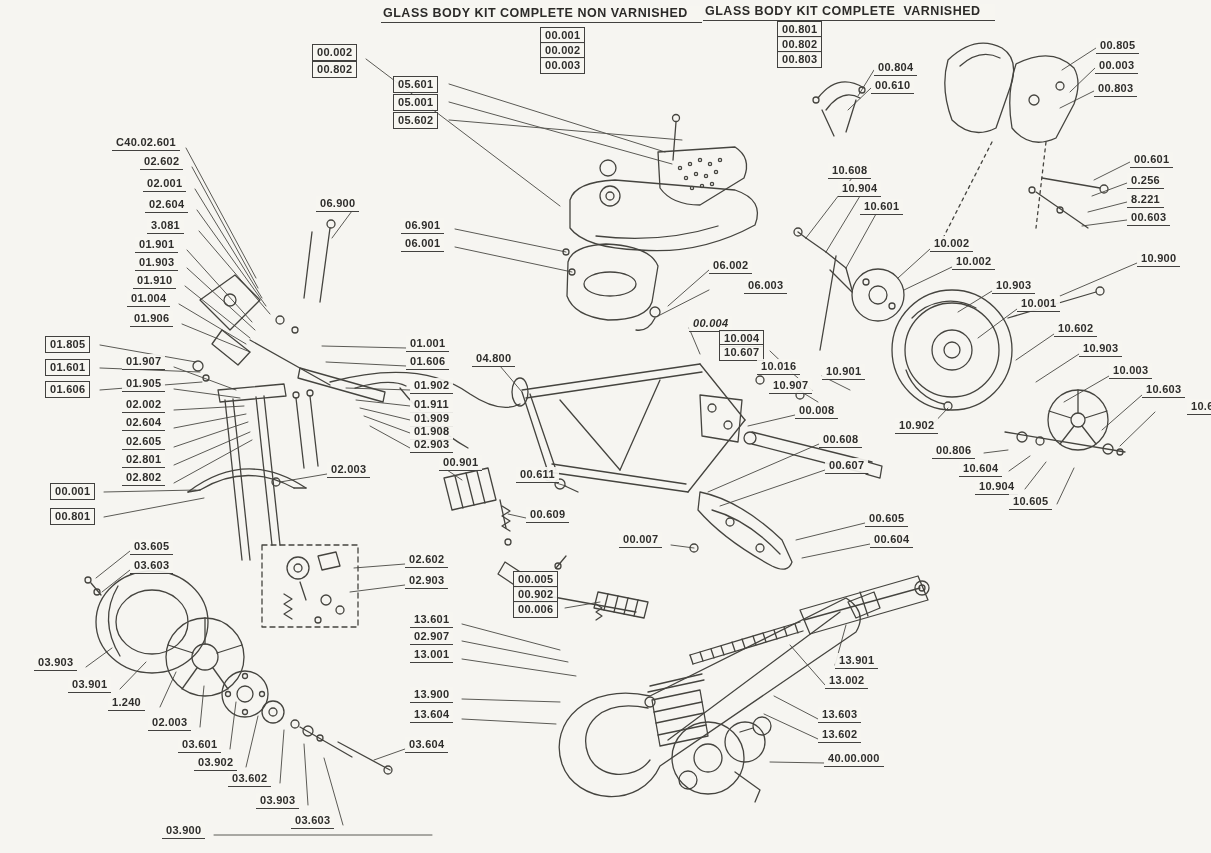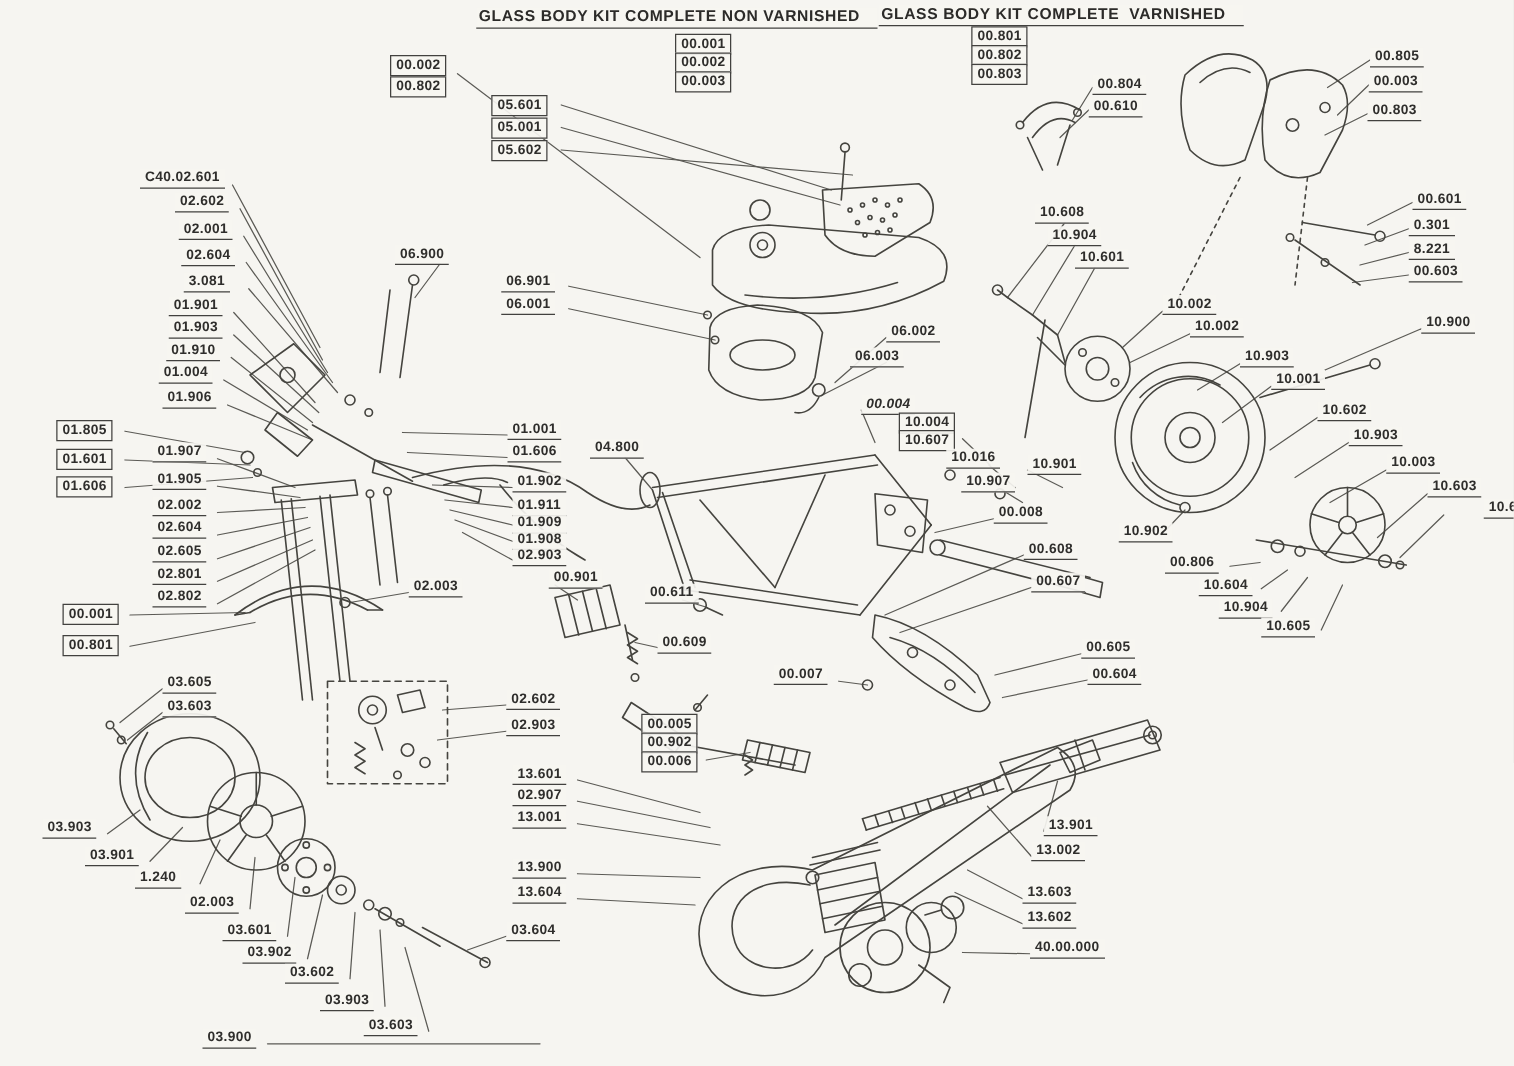--- a/index.html
+++ b/index.html
@@ -447,41 +447,41 @@
       <div class="part-label s-b" style="left: 540px; top: 57px;">00.003</div>
       <div class="part-label s-b" style="left: 777px; top: 21px;">00.801</div>
       <div class="part-label s-b" style="left: 777px; top: 36px;">00.802</div>
       <div class="part-label s-b" style="left: 777px; top: 51px;">00.803</div>
       <div class="part-label s-u" style="left: 874px; top: 60px;">00.804</div>
       <div class="part-label s-u" style="left: 871px; top: 78px;">00.610</div>
       <div class="part-label s-u" style="left: 1096px; top: 38px;">00.805</div>
       <div class="part-label s-u" style="left: 1095px; top: 58px;">00.003</div>
       <div class="part-label s-u" style="left: 1094px; top: 81px;">00.803</div>
       <div class="part-label s-u" style="left: 1130px; top: 152px;">00.601</div>
-      <div class="part-label s-u" style="left: 1127px; top: 173px;">0.301</div>
+      <div class="part-label s-u" style="left: 1127px; top: 173px;">0.256</div>
       <div class="part-label s-u" style="left: 1127px; top: 192px;">8.221</div>
       <div class="part-label s-u" style="left: 1127px; top: 210px;">00.603</div>
       <div class="part-label s-u" style="left: 828px; top: 163px;">10.608</div>
       <div class="part-label s-u" style="left: 838px; top: 181px;">10.904</div>
       <div class="part-label s-u" style="left: 860px; top: 199px;">10.601</div>
       <div class="part-label s-u" style="left: 930px; top: 236px;">10.002</div>
       <div class="part-label s-u" style="left: 952px; top: 254px;">10.002</div>
       <div class="part-label s-u" style="left: 1137px; top: 251px;">10.900</div>
       <div class="part-label s-u" style="left: 992px; top: 278px;">10.903</div>
       <div class="part-label s-u" style="left: 1017px; top: 296px;">10.001</div>
       <div class="part-label s-u" style="left: 1054px; top: 321px;">10.602</div>
       <div class="part-label s-u" style="left: 1079px; top: 341px;">10.903</div>
       <div class="part-label s-u" style="left: 1109px; top: 363px;">10.003</div>
       <div class="part-label s-u" style="left: 1142px; top: 382px;">10.603</div>
       <div class="part-label s-u" style="left: 1155px; top: 399px; margin-left: 32px;">10.606</div>
       <div class="part-label s-u" style="left: 316px; top: 196px;">06.900</div>
       <div class="part-label s-u" style="left: 401px; top: 218px;">06.901</div>
       <div class="part-label s-u" style="left: 401px; top: 236px;">06.001</div>
       <div class="part-label s-u" style="left: 709px; top: 258px;">06.002</div>
-      <div class="part-label s-u" style="left: 680px; top: 278px; text-align: right;">06.003</div>
+      <div class="part-label s-u" style="left: 744px; top: 278px; text-align: right;">06.003</div>
       <div class="part-label s-u" style="left: 112px; top: 135px;">C40.02.601</div>
       <div class="part-label s-u" style="left: 140px; top: 154px;">02.602</div>
       <div class="part-label s-u" style="left: 143px; top: 176px;">02.001</div>
       <div class="part-label s-u" style="left: 145px; top: 197px;">02.604</div>
       <div class="part-label s-u" style="left: 147px; top: 218px;">3.081</div>
       <div class="part-label s-u" style="left: 135px; top: 237px;">01.901</div>
       <div class="part-label s-u" style="left: 135px; top: 255px;">01.903</div>
       <div class="part-label s-u" style="left: 133px; top: 273px;">01.910</div>
       <div class="part-label s-u" style="left: 127px; top: 291px;">01.004</div>
       <div class="part-label s-u" style="left: 130px; top: 311px;">01.906</div>

